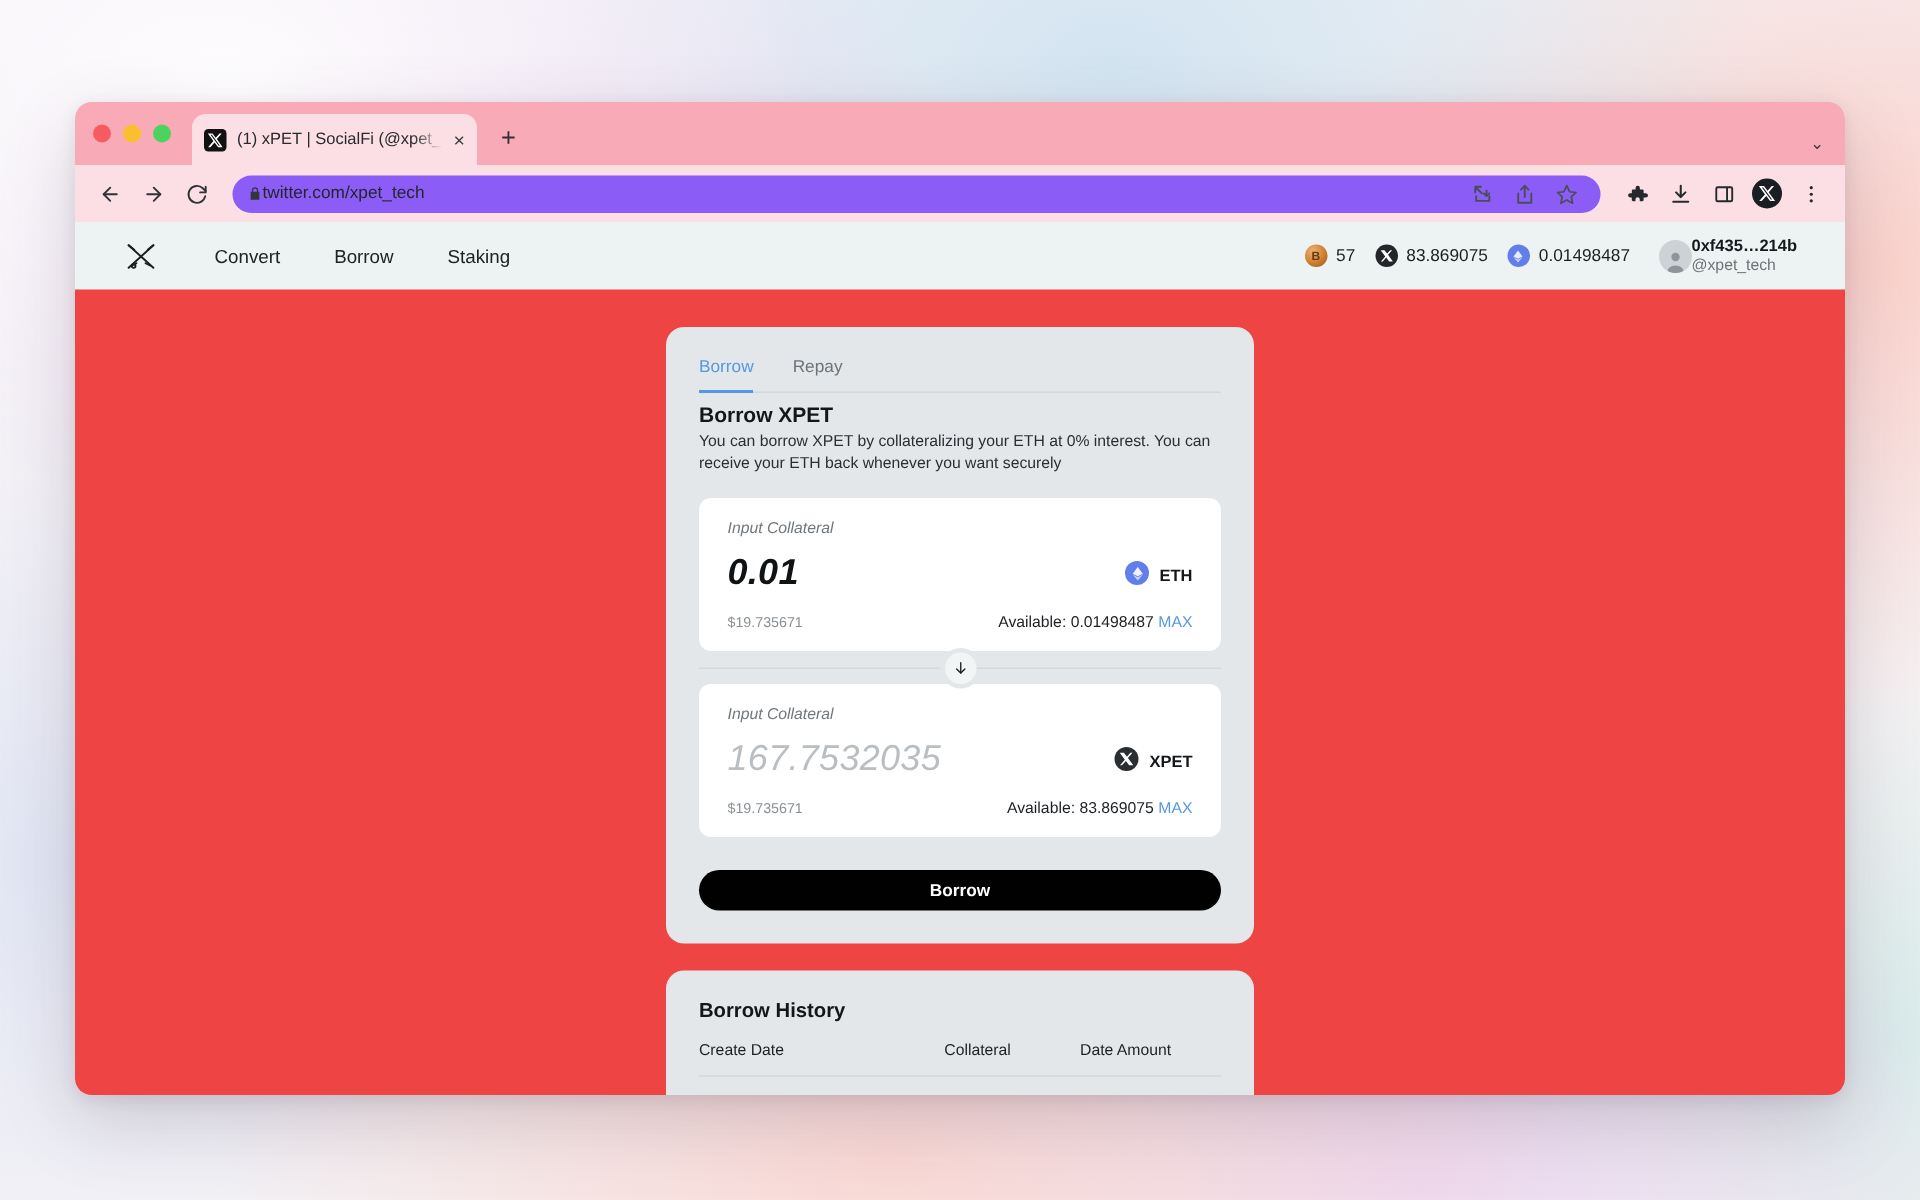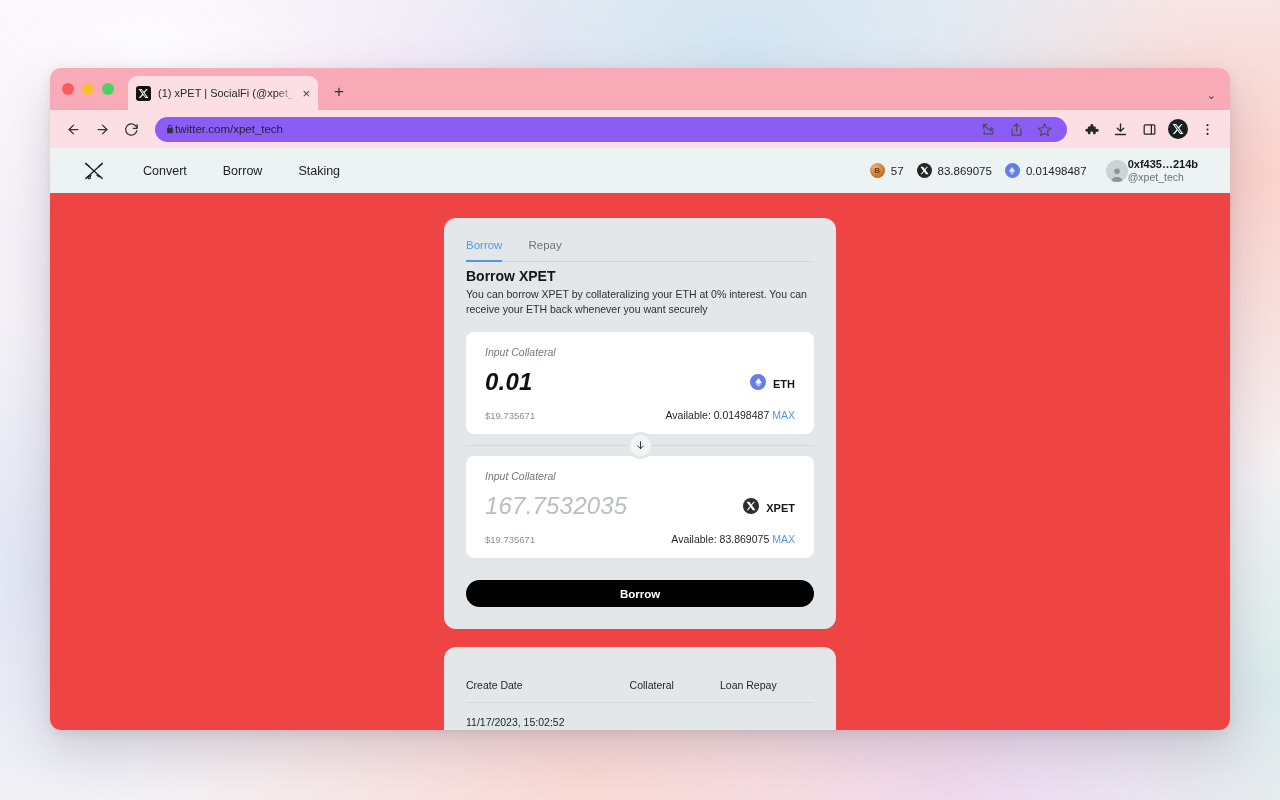--- a/index.html
+++ b/index.html
@@ -386,26 +386,27 @@
                 <span>Available: 83.869075</span><span class="maxlink">MAX</span>
               </span>
             </div>
           </div>
         </div>
 
         <button class="cta">Borrow</button>
       </div>
 
       <div class="hist-card">
+        <div class="hist-title">Borrow History</div>
         <table class="htable">
           <thead>
             <tr>
               <th class="th-date">Create Date</th>
               <th class="th-coll">Collateral</th>
-              <th>Loan Repay</th>
+              <th>Date Amount</th>
             </tr>
           </thead>
           <tbody>
             <tr>
               <td>11/17/2023, 15:02:52</td>
               <td>
                 
               </td>
               <td>
                 

